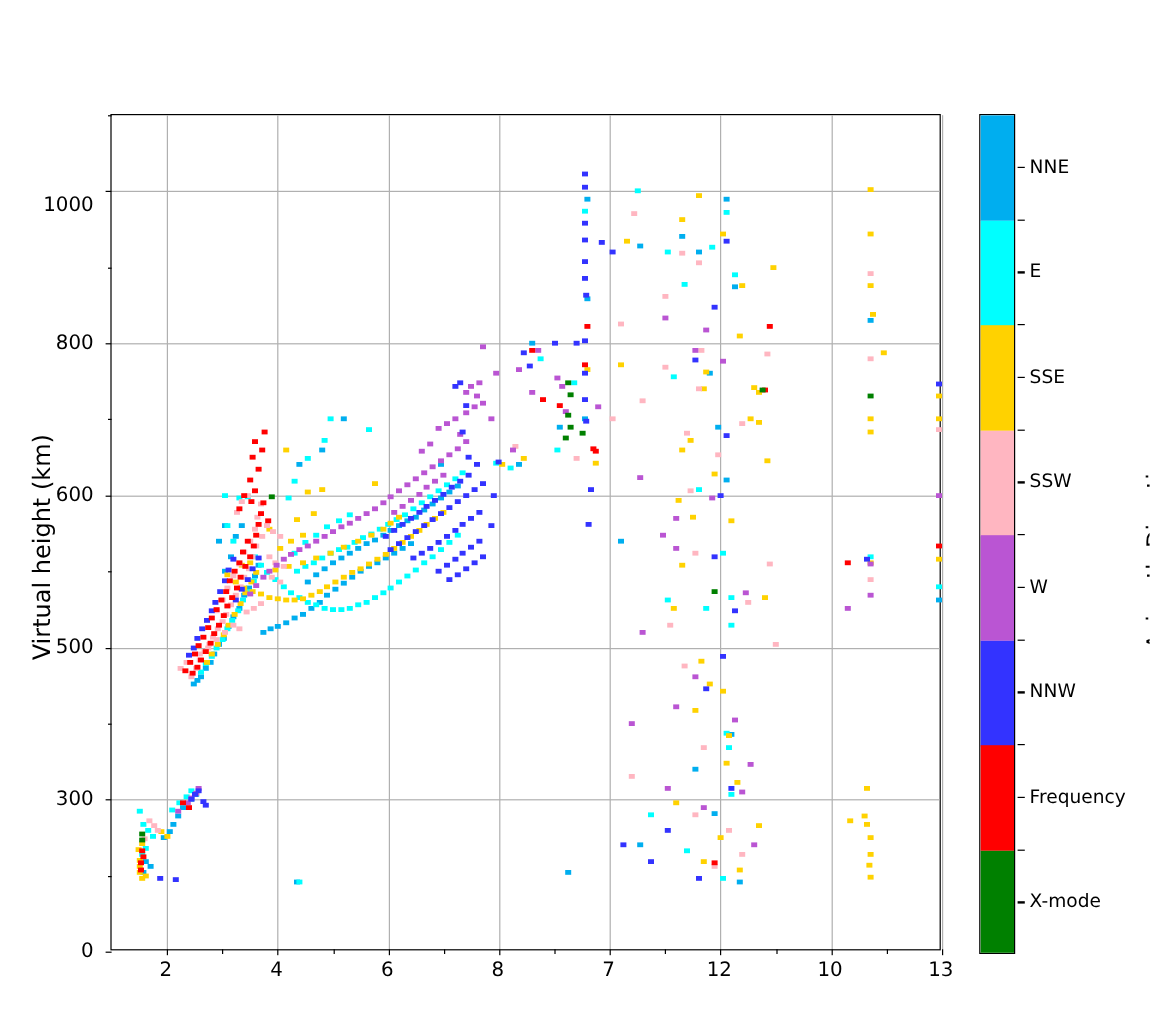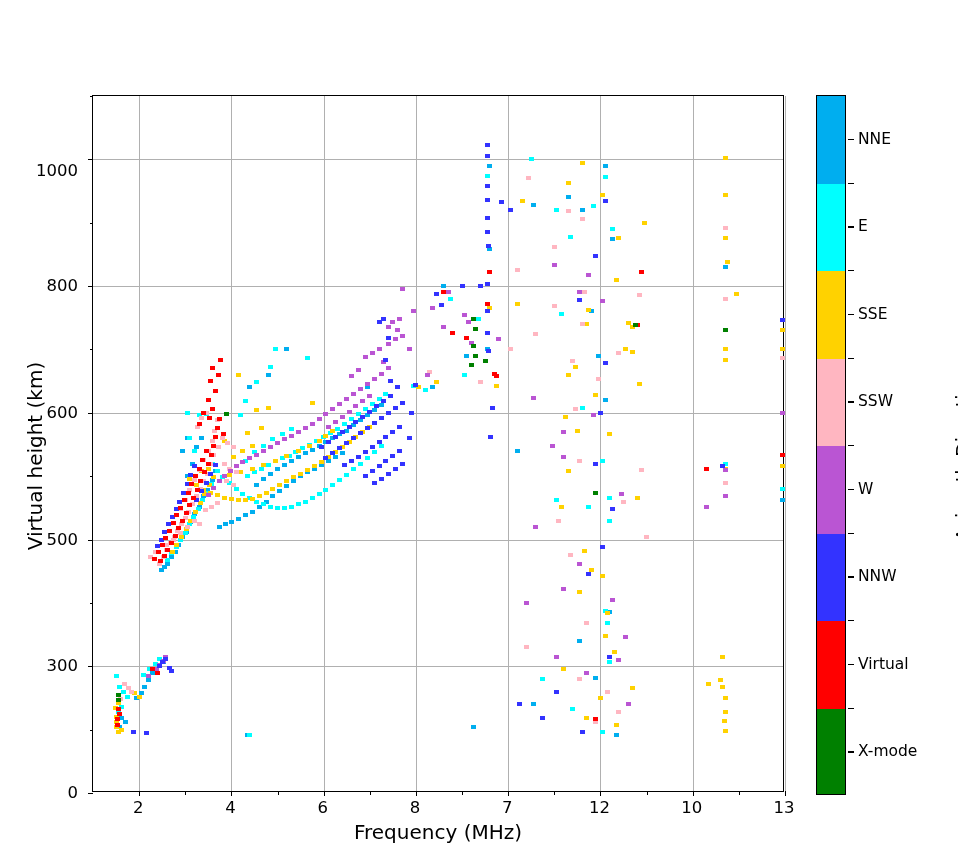--- a/index.html
+++ b/index.html
@@ -821,21 +821,20 @@
       <div class="xlab" style="left: 691.733px;">10</div>
       <div class="xlab" style="left: 784px;">13</div>
       <div class="ylab" style="top: 792px;">0</div>
       <div class="ylab" style="top: 665.273px;">300</div>
       <div class="ylab" style="top: 538.545px;">500</div>
       <div class="ylab" style="top: 411.818px;">600</div>
       <div class="ylab" style="top: 285.091px;">800</div>
       <div class="ylab" style="top: 158.364px; margin-top: 12px;">1000</div>
     </div>
 
-  <div id="xaxis-title">Frequency (MHz)</div>
   <div id="yaxis-title">Virtual height (km)</div>
 
   <div id="cbar">
       <div class="cseg" style="top: 0px; height: 88px; background: rgb(0, 174, 239);"></div>
       <div class="cseg" style="top: 87.5px; height: 88px; background: rgb(0, 255, 255);"></div>
       <div class="cseg" style="top: 175px; height: 88px; background: rgb(255, 210, 0);"></div>
       <div class="cseg" style="top: 262.5px; height: 88px; background: rgb(255, 182, 193);"></div>
       <div class="cseg" style="top: 350px; height: 88px; background: rgb(186, 85, 211);"></div>
       <div class="cseg" style="top: 437.5px; height: 88px; background: rgb(51, 51, 255);"></div>
       <div class="cseg" style="top: 525px; height: 88px; background: rgb(255, 0, 0);"></div>
@@ -853,21 +852,21 @@
       <div class="ctick" style="top: 401.25px;"></div>
       <div class="clab" style="top: 401.25px;">SSW</div>
       <div class="ctick" style="top: 357.5px;"></div>
       <div class="ctick" style="top: 488.75px;"></div>
       <div class="clab" style="top: 488.75px;">W</div>
       <div class="ctick" style="top: 445px;"></div>
       <div class="ctick" style="top: 576.25px;"></div>
       <div class="clab" style="top: 576.25px;">NNW</div>
       <div class="ctick" style="top: 532.5px;"></div>
       <div class="ctick" style="top: 663.75px;"></div>
-      <div class="clab" style="top: 663.75px;">Virtual</div>
+      <div class="clab" style="top: 663.75px;">Frequency</div>
       <div class="ctick" style="top: 620px;"></div>
       <div class="ctick" style="top: 751.25px;"></div>
       <div class="clab" style="top: 751.25px;">X-mode</div>
       <div class="ctick" style="top: 707.5px;"></div>
     </div>
   <div id="cbar-title">Azimuth Direction</div>
 
 </div>
 
 </body></html>

